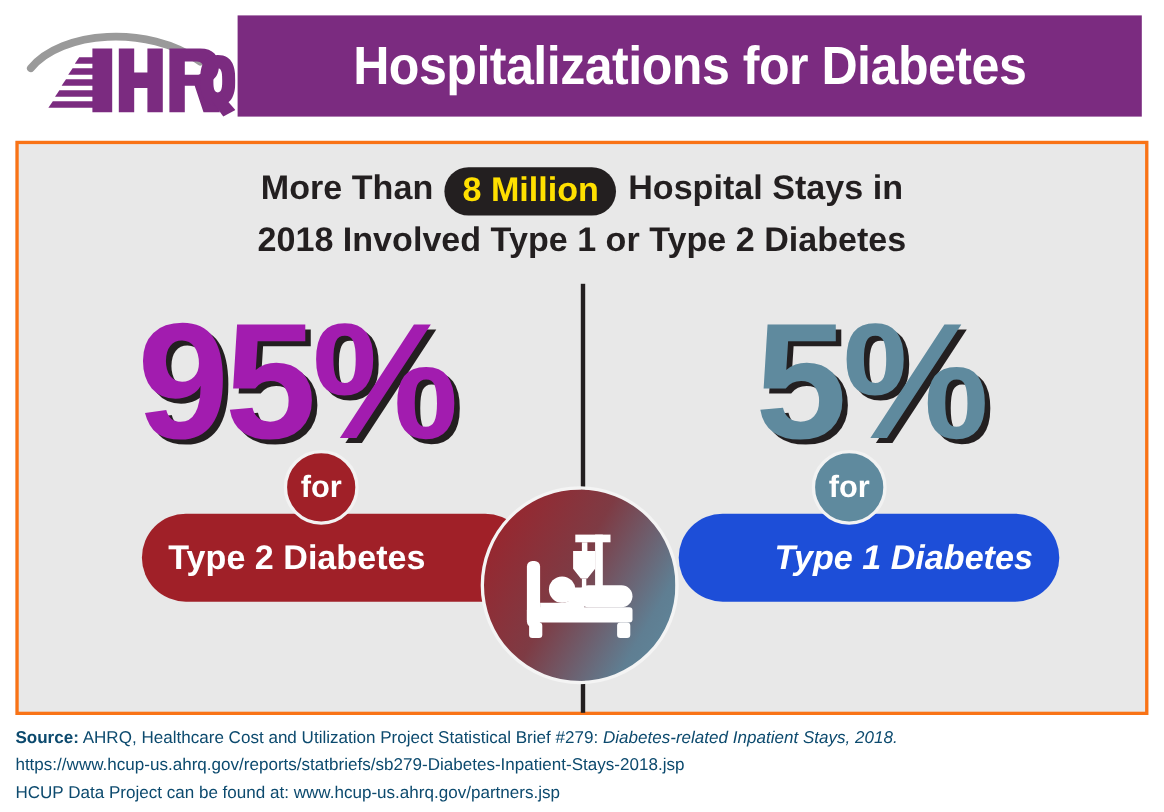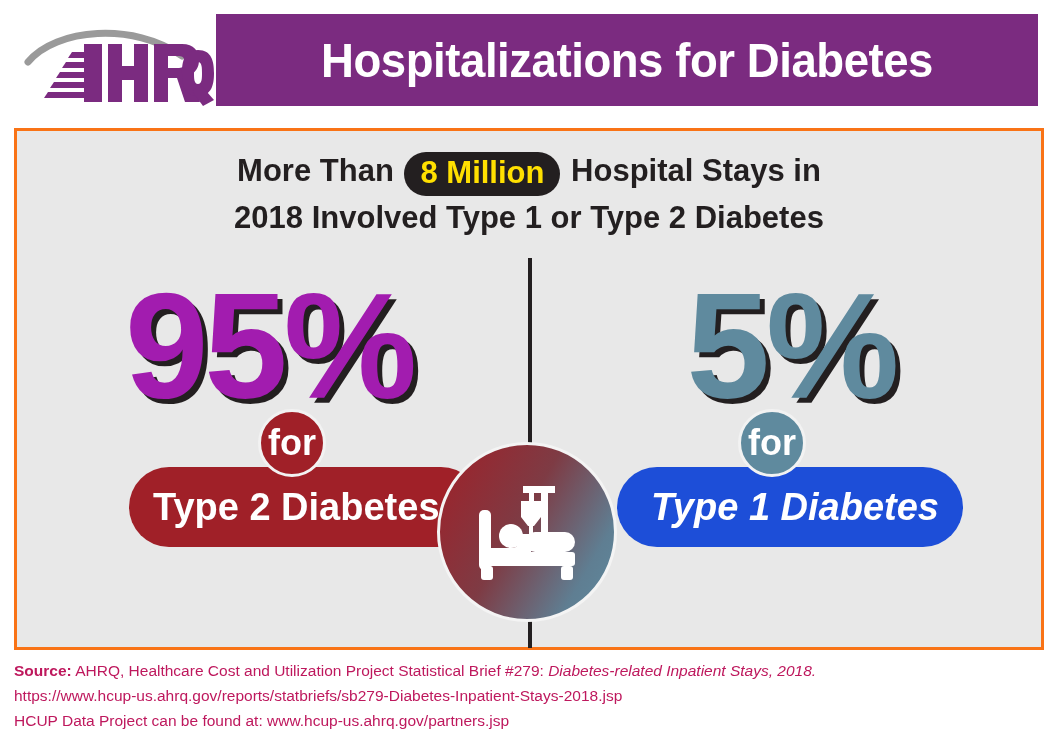--- a/index.html
+++ b/index.html
@@ -117,21 +117,21 @@
   }
 
   .label-bar {
     position: absolute;
     top: 196px;
     height: 80px;
     border-radius: 40px;
     display: flex;
     align-items: center;
     color: #ffffff;
-    font-size: 38px;
+    font-size: 31px;
     font-weight: bold;
     white-space: nowrap;
   }
   #bar-left {
     left: 110px;
     width: 352px;
     background: #A02028;
     justify-content: flex-start;
     padding-left: 24px;
     box-sizing: border-box;
@@ -151,21 +151,21 @@
     top: 138px;
     width: 68px;
     height: 68px;
     border-radius: 50%;
     border: 3px solid #F2F2F2;
     box-sizing: border-box;
     display: flex;
     align-items: center;
     justify-content: center;
     color: #ffffff;
-    font-size: 36px;
+    font-size: 28px;
     font-weight: bold;
     z-index: 4;
   }
   #for-left  { left: 239px; background: #A02028; }
   #for-right { left: 197px; background: #5F8A9E; }
 
   
   #medallion {
     position: absolute;
     left: 437px; top: 442px;
@@ -179,21 +179,21 @@
     align-items: center;
     justify-content: center;
   }
   #medallion svg { display: block; }
 
   
   #footer {
     position: absolute;
     left: 14px; top: 658px;
     width: 1030px;
-    color: #be185d;
+    color: #0c4a6e;
     font-size: 15.5px;
     line-height: 25px;
   }
   #footer .src-label { font-weight: bold; }
   #footer .src-ital  { font-style: italic; }
   .foot-line { white-space: nowrap; }
 </style>
 </head>
 <body>
 

